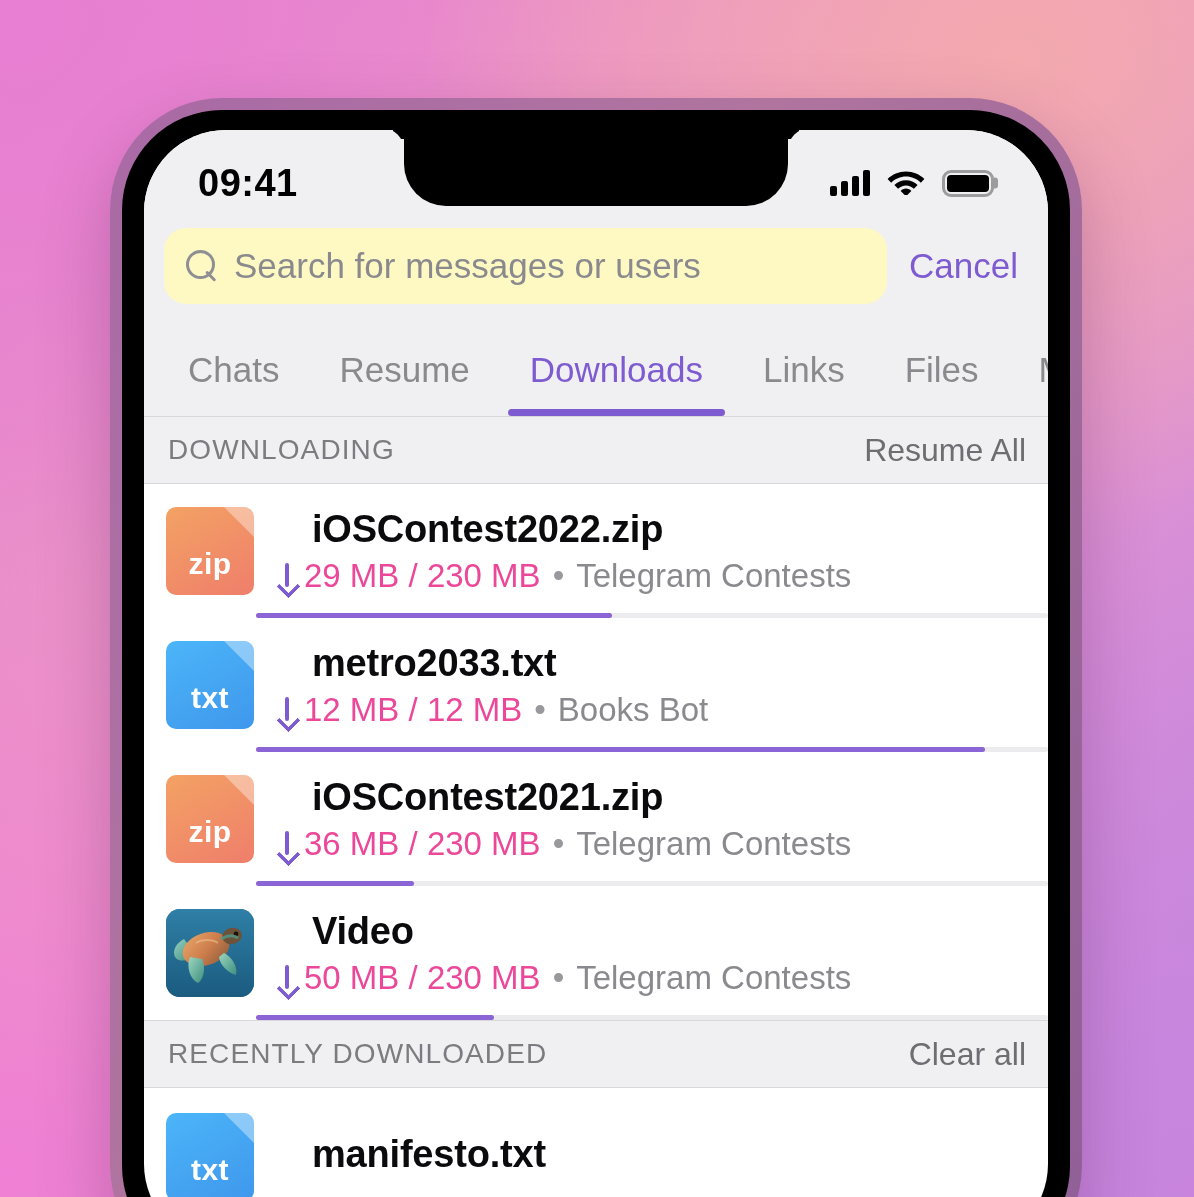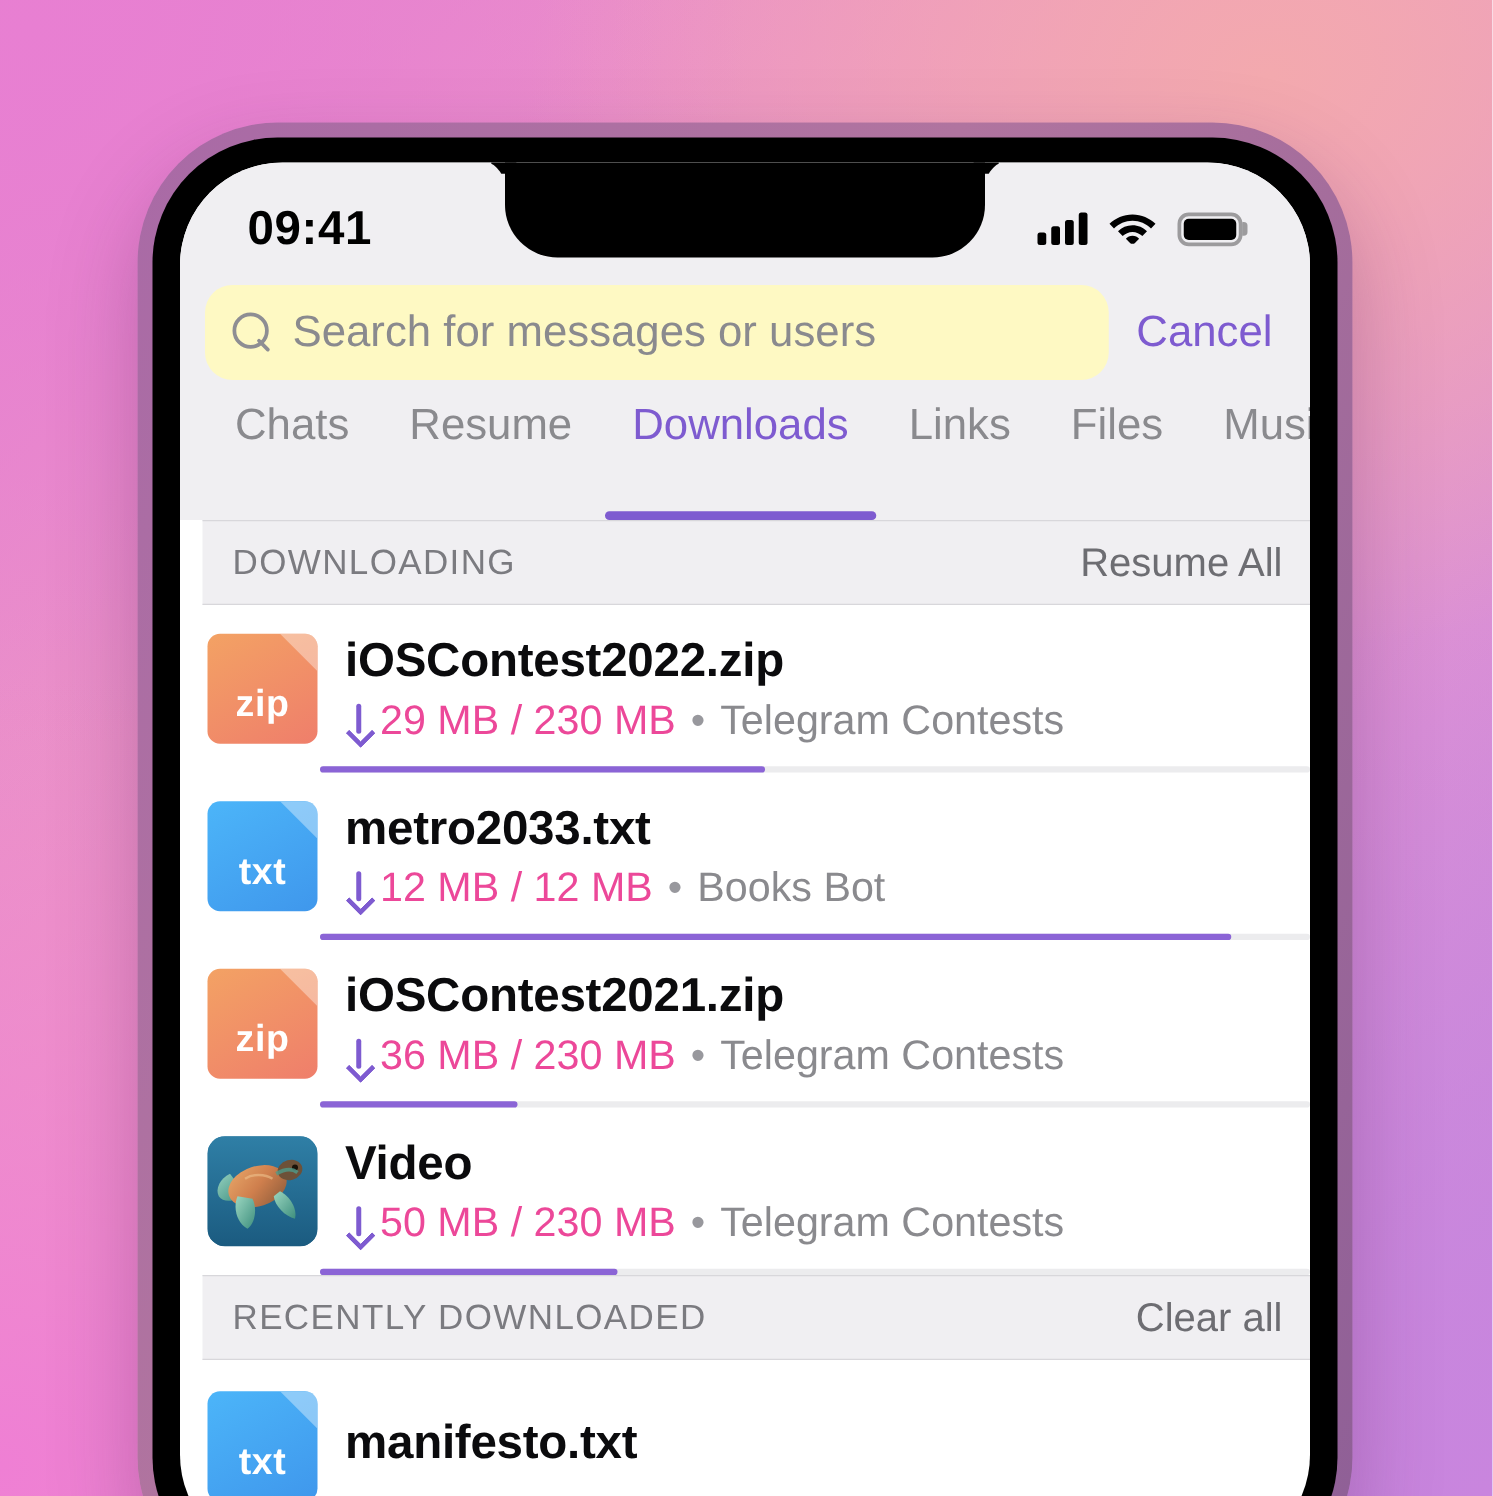--- a/index.html
+++ b/index.html
@@ -153,21 +153,22 @@
     font-size: 35px;
     color: #7e5bd0;
     white-space: nowrap;
     padding-right: 4px;
     text-align: right;
   }
 
   
   #tabs {
     display: flex;
-    gap: 4px;
+    align-items: flex-end;
+    gap: 16px;
     padding: 0 22px;
     height: 96px;
     overflow: hidden;
     position: relative;
   }
   .tab {
     font-size: 35px;
     color: #8a8a8e;
     padding: 0 22px 26px 22px;
     white-space: nowrap;
@@ -185,21 +186,20 @@
 
   
   .section-head {
     background: #f0eff2;
     border-top: 1px solid #d8d7db;
     border-bottom: 1px solid #d8d7db;
     height: 68px;
     display: flex; align-items: center;
     justify-content: space-between;
     padding: 0 22px 0 24px;
-    margin-left: 18px;
   }
   .section-title {
     font-size: 28px;
     letter-spacing: 1.1px;
     color: #7b7b80;
   }
   .section-action {
     font-size: 32px;
     color: #6d6d72;
   }
@@ -255,20 +255,21 @@
   }
 
   .meta { flex: 1; min-width: 0; padding-right: 10px; }
   .fname {
     font-size: 38px;
     font-weight: 700;
     color: #0b0b0d;
     letter-spacing: -.2px;
     white-space: nowrap;
     margin-bottom: 6px;
+    margin-left: 36px;
   }
   .sub {
     display: flex; align-items: center;
     font-size: 33px;
     color: #8a8a8e;
     white-space: nowrap;
   }
   .dl-arrow {
     flex: none;
     width: 22px; height: 30px;

